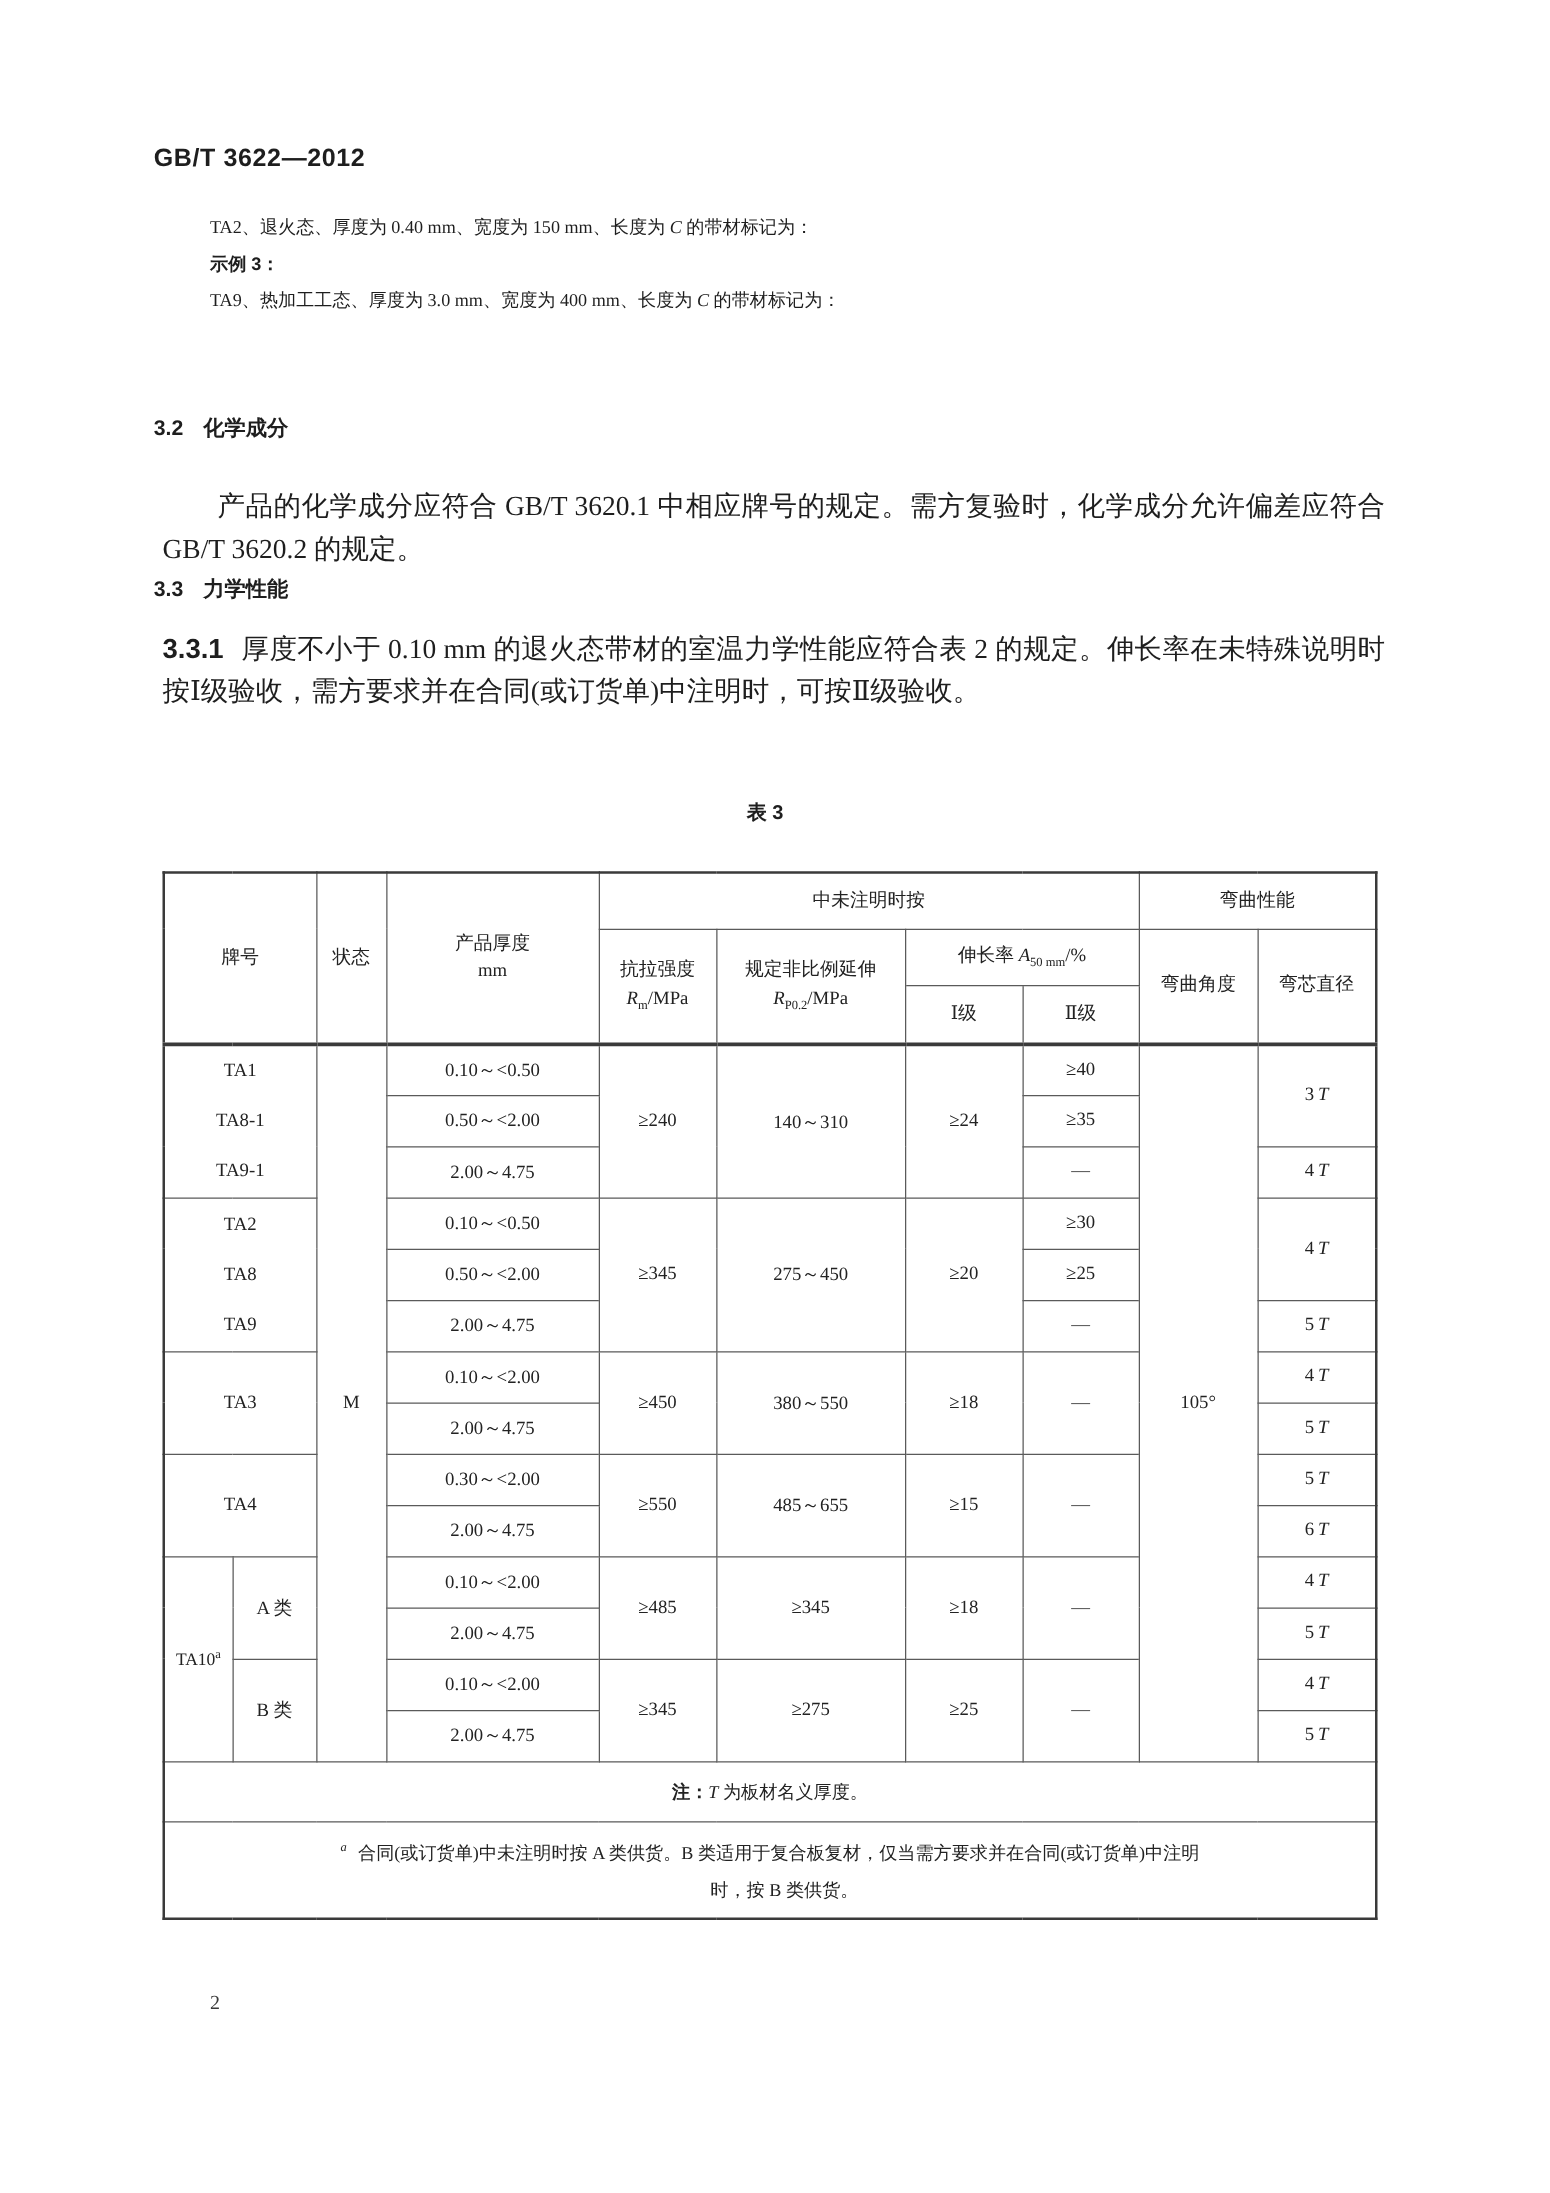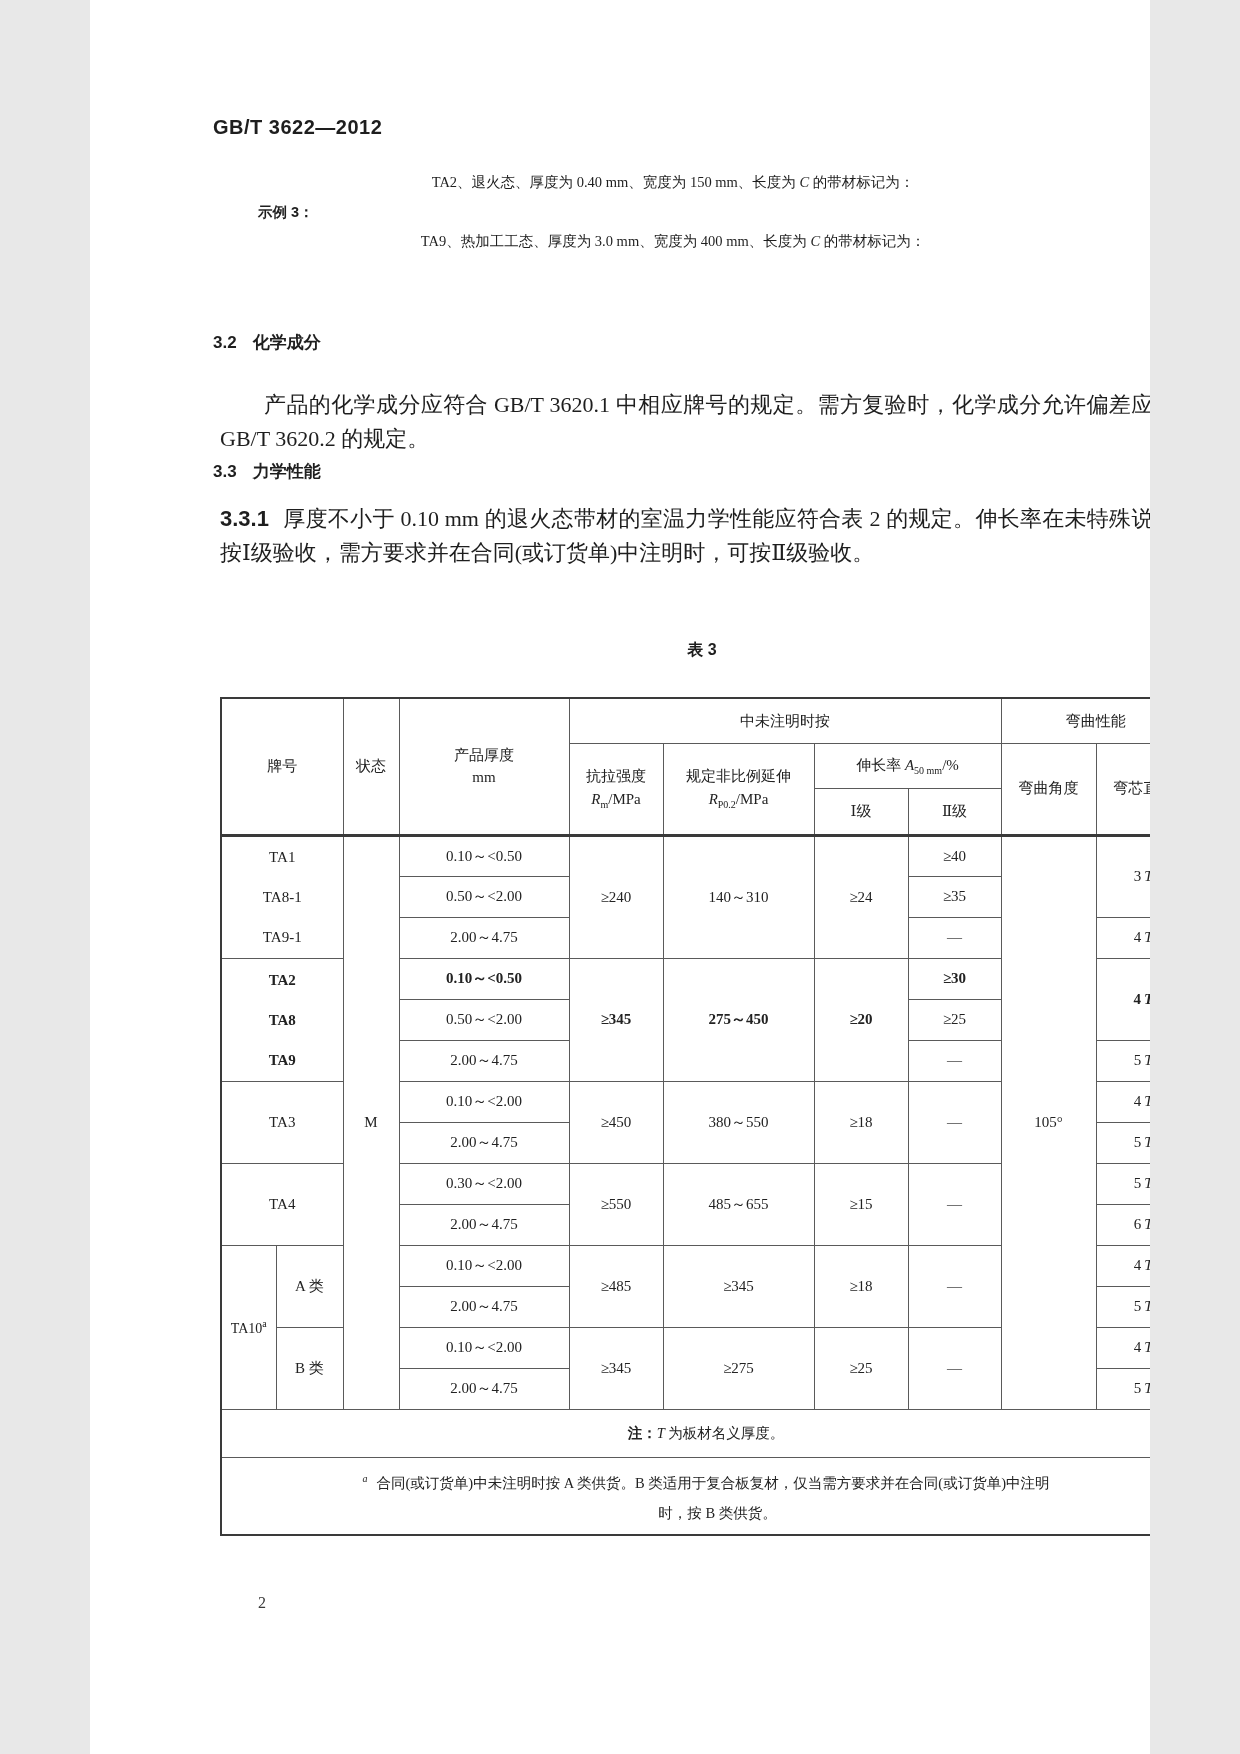--- a/index.html
+++ b/index.html
@@ -1,23 +1,23 @@
 <!DOCTYPE html>
 <html><head>
 <meta charset="utf-8">
 <style>
   html,body{margin:0;padding:0;background:#e8e8e8;}
-  .page{position:relative;width:1060px;height:1754px;background:#ffffff;margin:0 auto;
+  .page{position:relative;width:1240px;height:1754px;background:#ffffff;margin:0 auto;
         font-family:"Liberation Serif","DejaVu Serif",serif;color:#1e1e1e;overflow:hidden;}
   .doc-header{position:absolute;left:123px;top:116px;font-family:"Liberation Sans","DejaVu Sans",sans-serif;
         font-weight:bold;font-size:20px;letter-spacing:.5px;}
   
   .examples{position:absolute;left:168px;top:168px;width:830px;font-size:14.5px;line-height:29.5px;}
   .ex-label{font-family:"Liberation Sans","DejaVu Sans",sans-serif;font-weight:bold;}
-  .ex-line{white-space:pre-wrap;text-align:center;}
+  .ex-line{white-space:pre-wrap;}
   .it{font-style:italic;}
   
   .sec-head{position:absolute;left:123px;font-family:"Liberation Sans","DejaVu Sans",sans-serif;
         font-weight:bold;font-size:17px;margin:0;}
   .sec-num{margin-right:16px;}
   .body-para{position:absolute;left:130px;width:978px;font-size:22px;line-height:34px;
         text-align:justify;margin:0;}
   .indent{text-indent:2em;}
   .para-num{font-family:"Liberation Sans","DejaVu Sans",sans-serif;font-weight:bold;margin-right:14px;}
   
@@ -129,21 +129,21 @@
       <tr style="height:41px;">
         <td>0.50～&lt;2.00</td>
         <td>≥35</td>
       </tr>
       <tr style="height:41px;">
         <td>2.00～4.75</td>
         <td class="dash">—</td>
         <td class="bc"><span>4</span><span class="sym">T</span></td>
       </tr>
 
-      <tr style="height:41px;font-weight:bold;">
+      <tr style="height:41px;">
         <td class="brand-cell" colspan="2" rowspan="3">
           <div>TA2</div>
           <div>TA8</div>
           <div>TA9</div>
         </td>
         <td>0.10～&lt;0.50</td>
         <td rowspan="3">≥345</td>
         <td rowspan="3">275～450</td>
         <td rowspan="3">≥20</td>
         <td>≥30</td>

